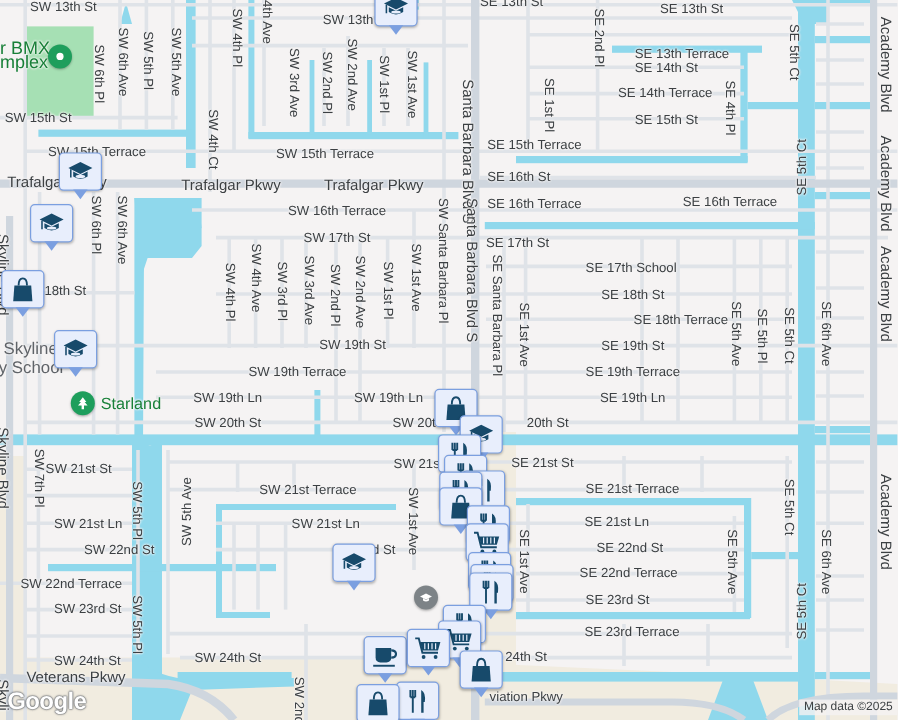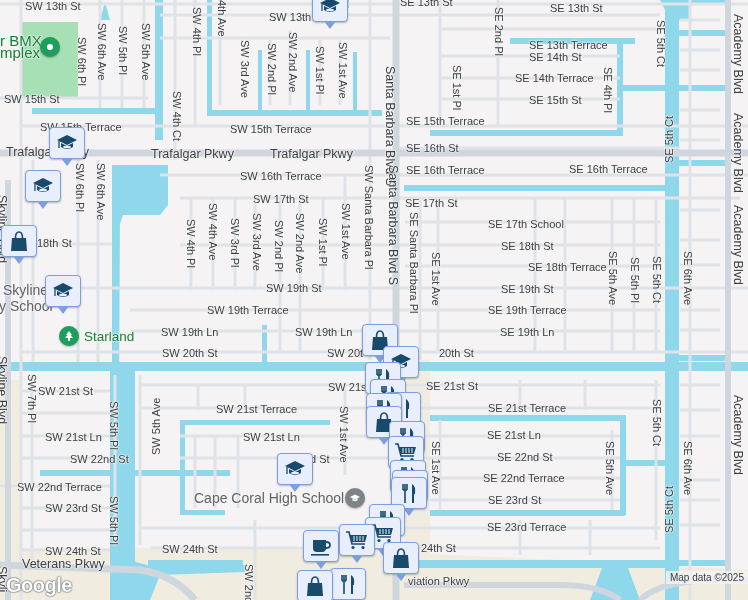--- a/index.html
+++ b/index.html
@@ -14,21 +14,21 @@
   .pin{position:absolute;width:34px;height:30px;background:#e8eefc;border:1px solid #7b9fe0;border-radius:4px;
        box-shadow:0 1px 2px rgba(0,0,0,.25);display:flex;align-items:center;justify-content:center;}
   .pin::after{content:"";position:absolute;left:11px;bottom:-8px;width:0;height:0;
        border-left:6px solid transparent;border-right:6px solid transparent;border-top:8px solid #7b9fe0;}
   .pin svg{width:24px;height:22px;}
   .gpin{position:absolute;width:20px;height:20px;border-radius:50%;display:flex;align-items:center;justify-content:center;
         box-shadow:0 1px 2px rgba(0,0,0,.3);}
   .gpin svg{width:12px;height:12px;}
   #google{position:absolute;left:6px;bottom:3px;font-size:20px;font-weight:bold;color:#fff;letter-spacing:-0.5px;
           text-shadow:0 0 2px #5f6368,0 0 1px #5f6368,0 0 1px #5f6368;}
-  #attr{position:absolute;right:0;bottom:16px;font-size:10px;color:#3c4043;background:rgba(245,243,243,.8);padding:1px 4px;}
+  #attr{position:absolute;right:0;bottom:4px;font-size:10px;color:#3c4043;background:rgba(245,243,243,.8);padding:1px 4px;}
 </style>
 </head>
 <body>
 
 <div id="map">
   <svg id="base" width="748" height="600" viewBox="0 0 748 600">
 
     <path d="M0 380 L20 380 L20 600 L0 600 Z" fill="#f1ece0"></path>
     <path d="M0 548 L300 548 L560 560 L748 570 L748 600 L0 600 Z" fill="#f1ece0"></path>
     <path d="M404 360 L430 360 L430 560 L404 560 Z" fill="#f1ece0"></path>
@@ -330,21 +330,20 @@
   <div class="lbl place" style="left:3px;top:282px;font-size:14px;line-height:16px;">
     <span>Skyline</span><br>
     <span style="margin-left:-4px;">y School</span>
   </div>
   <div class="gpin" style="left:59px;top:326px;background:#1e9e5c;">
     <svg viewBox="0 0 12 12">
         <path d="M6 1 L9 5 L7.5 5 L10 8 L7 8 L7 11 L5 11 L5 8 L2 8 L4.5 5 L3 5 Z" fill="#fff"></path>
       </svg>
   </div>
   <div class="lbl park" style="left:84px;top:331px;">Starland</div>
-  <div class="lbl place" style="left:194px;top:492px;">Cape Coral High School</div>
   <div class="gpin" style="left:345px;top:488px;background:#7d8387;">
     <svg viewBox="0 0 12 12">
         <path d="M1 5 L6 2.5 L11 5 L6 7.5 Z M3.5 6.5 L3.5 8.5 Q6 10 8.5 8.5 L8.5 6.5 L6 8 Z" fill="#fff"></path>
       </svg>
   </div>
 
   <div id="pins">
       <div class="pin" style="left: 312px; top: -10px;">
         <svg viewBox="0 0 24 22">
           <path d="M2 8 L12 3 L22 8 L12 13 Z" fill="#174a6b"></path>

